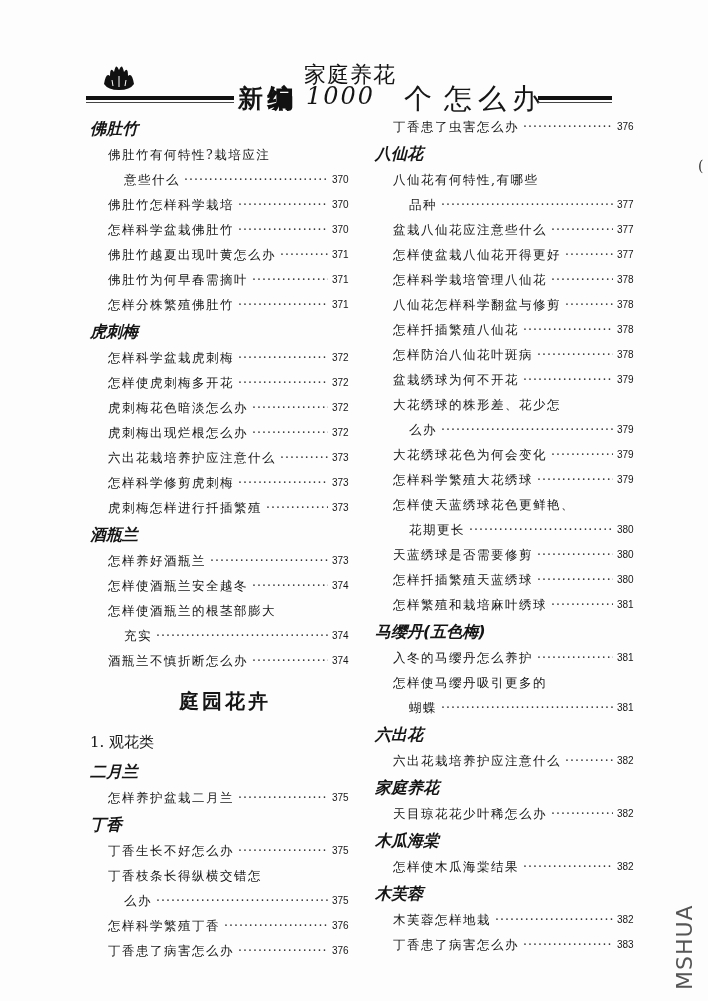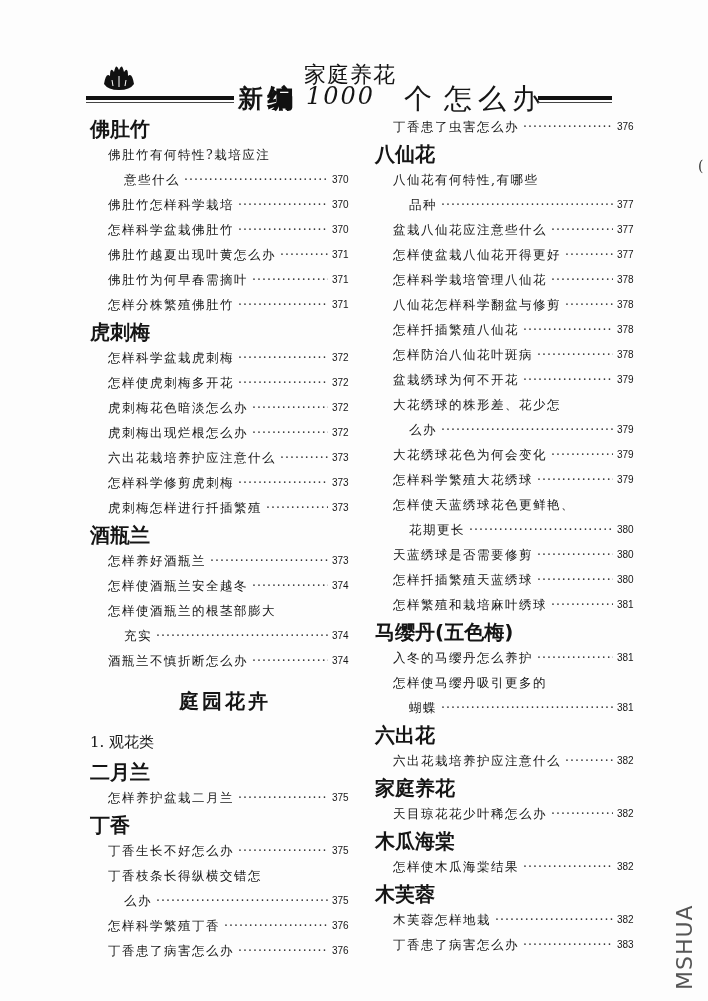--- a/index.html
+++ b/index.html
@@ -19,21 +19,21 @@
     -webkit-text-stroke: 1.2px #111; }
   .t-jiating { position: absolute; left: 218px; top: 2px; font-size: 22px; letter-spacing: 1px; }
   .t-1000 { position: absolute; left: 220px; top: 24px; font-family: "DejaVu Serif", serif; font-weight: normal; font-style: italic; font-size: 24px; letter-spacing: 2px; }
   .t-ge { position: absolute; left: 318px; top: 22px; font-size: 28px; }
   .t-zmb { position: absolute; left: 358px; top: 22px; font-size: 28px; letter-spacing: 6px; }
 
   .col { position: absolute; top: 114px; width: 270px; }
   .col.left { left: 90px; }
   .col.right { left: 375px; }
 
-  .cat { font-family: "DejaVu Sans", sans-serif; font-weight: bold; font-size: 20px; height: 26px; line-height: 26px; margin-top: 2px; }
+  .cat { font-family: "DejaVu Sans", sans-serif; font-weight: bold; font-size: 16px; height: 26px; line-height: 26px; margin-top: 2px; font-style: italic; }
   .item { font-size: 12.5px; height: 25px; line-height: 25px; padding-left: 18px; display: flex; white-space: nowrap; }
   .item.cont { padding-left: 34px; }
   .item .txt { flex: 0 0 auto; letter-spacing: 1.5px; }
   .item .dots { flex: 1 1 auto; overflow: hidden; margin: 0 4px; letter-spacing: 1px; color:#333; }
   .item .dots::before { content: "········································································"; }
   .item .pg { flex: 0 0 auto; font-family: Liberation Sans, sans-serif; font-size: 10px; width: 28px; }
 
   .section-title { text-align: center; font-family: "DejaVu Sans", sans-serif; font-weight: bold; font-size: 20px; letter-spacing: 3px; height: 44px; line-height: 44px; margin-top: 6px; }
   .subsection { font-size: 15px; height: 30px; line-height: 30px; margin-top: 4px; }
 

